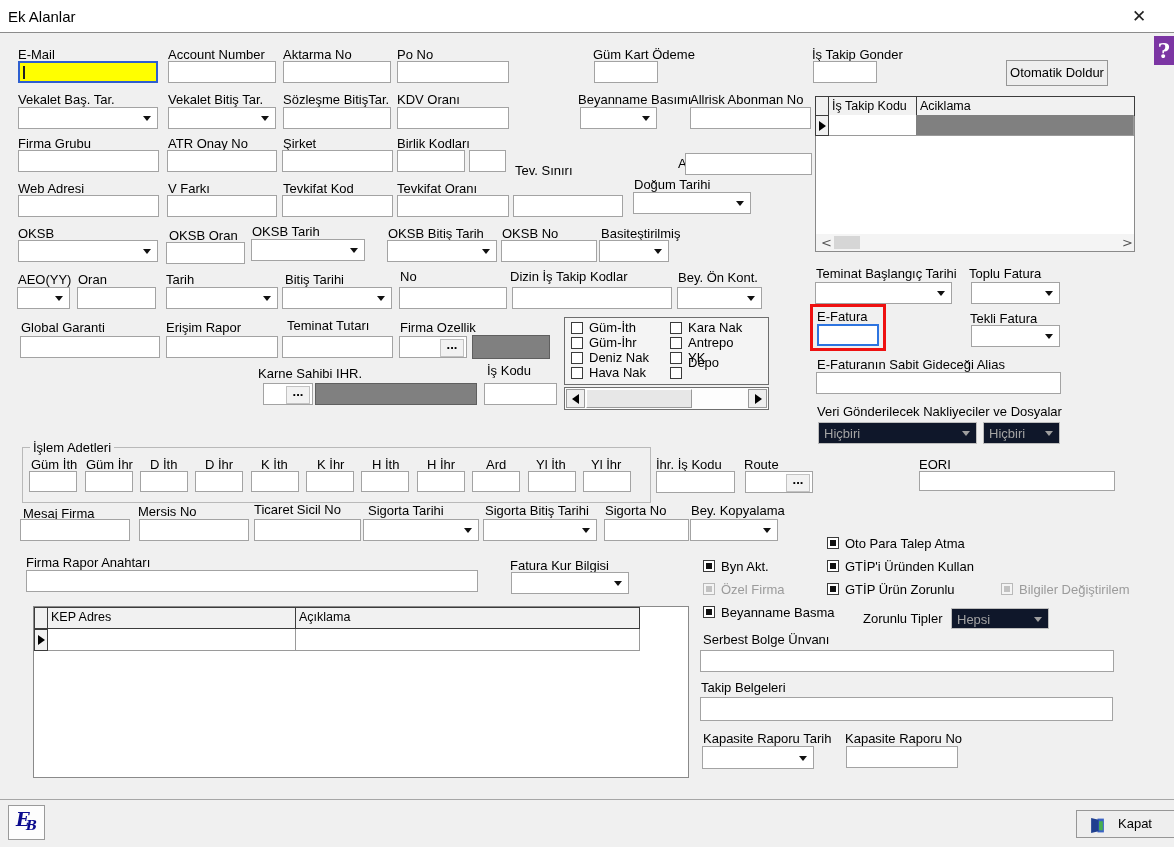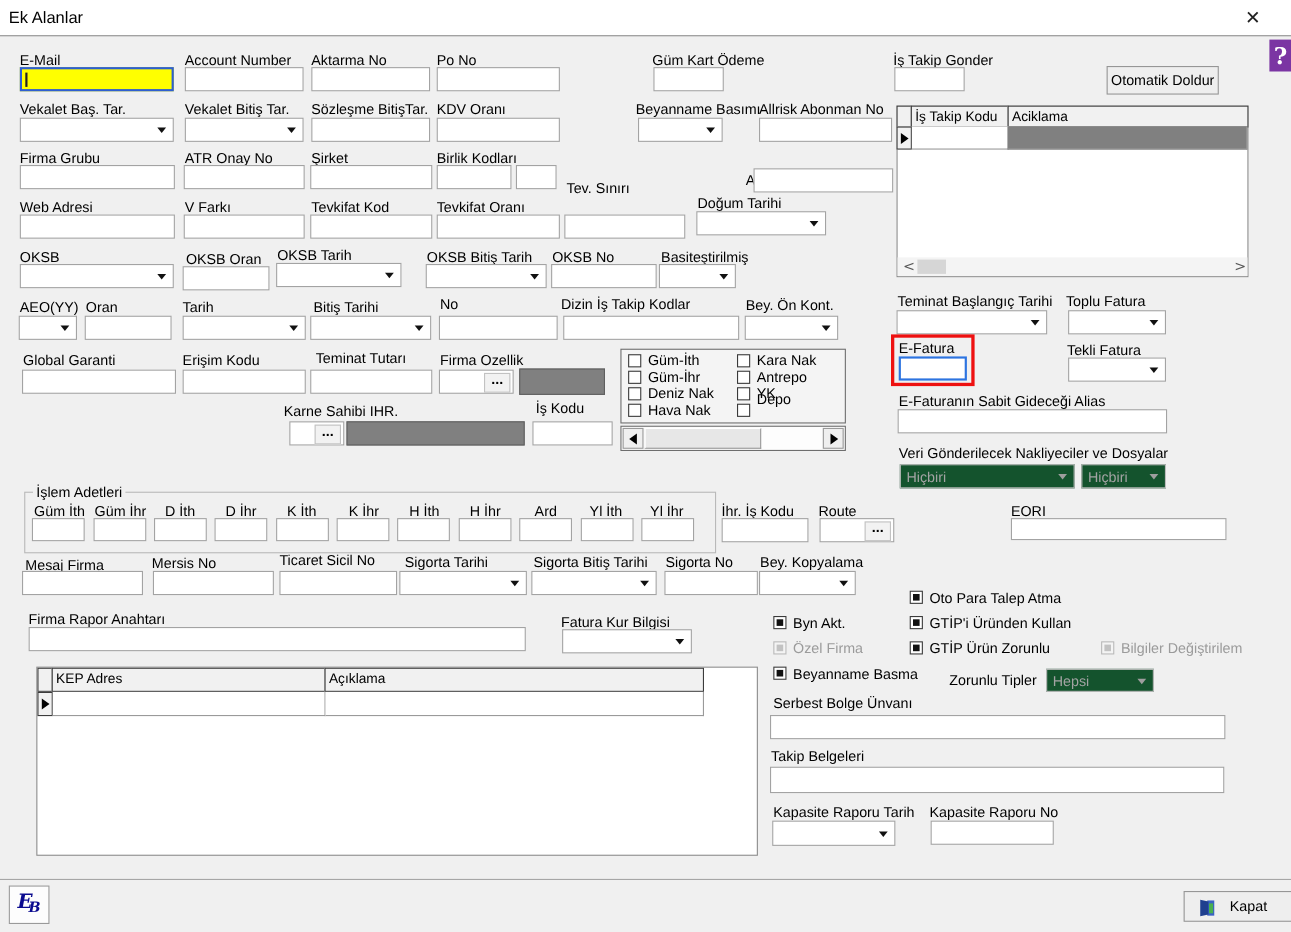--- a/index.html
+++ b/index.html
@@ -23,21 +23,21 @@
   
   .inp{position:absolute;box-sizing:border-box;height:22px;background:#fff;border:1px solid #a3a3a3;}
   .inp.yellow{background:#ffff00;border:2px solid #2e5fd0;}
   .inp.bluefocus{border:2px solid #2d74e0;}
   .caret{position:absolute;left:3px;top:3px;width:2px;height:13px;background:#222;}
   
   .combo{position:absolute;box-sizing:border-box;height:22px;background:#fff;border:1px solid #a3a3a3;}
   .combo .arr{position:absolute;right:6px;top:8px;width:0;height:0;
       border-left:4px solid transparent;border-right:4px solid transparent;border-top:5px solid #111;}
   .combo .val{position:absolute;left:5px;top:3px;white-space:nowrap;}
-  .combo.dis{background:#14532d;border:1px solid #bdbdbd;}
+  .combo.dis{background:#0f172a;border:1px solid #bdbdbd;}
   .combo.dis .arr{border-top-color:#9e9e9e;}
   .combo.dis .val{color:#a3a3a3;}
   
   .dots{position:absolute;right:2px;top:2px;width:22px;height:16px;background:#f2f2f2;border:1px solid #c2c2c2;
         text-align:center;line-height:10px;font-weight:bold;font-size:13px;}
   .grayblock{position:absolute;background:#808080;border:1px solid #5f5f5f;box-sizing:border-box;}
   
   .chk{position:absolute;width:12px;height:12px;background:#fff;border:1px solid #3a3a3a;box-sizing:border-box;}
   .chk.checked::after{content:"";position:absolute;left:2px;top:2px;right:2px;bottom:2px;background:#111;}
   .chk.dis{border-color:#b9b9b9;background:#f4f4f4;}
@@ -199,21 +199,21 @@
 <div class="inp" style="left:399px;top:287px;width:108px"></div>
 <div class="lbl" style="left:510px;top:269px">Dizin İş Takip Kodlar</div>
 <div class="inp" style="left:512px;top:287px;width:160px"></div>
 <div class="lbl" style="left:678px;top:270px">Bey. Ön Kont.</div>
 <div class="combo" style="left:677px;top:287px;width:85px">
     <i class="arr"></i>
   </div>
 
 <div class="lbl" style="left:21px;top:320px">Global Garanti</div>
 <div class="inp" style="left:20px;top:336px;width:140px"></div>
-<div class="lbl" style="left:166px;top:320px">Erişim Kodu</div>
+<div class="lbl" style="left:166px;top:320px">Erişim Rapor</div>
 <div class="inp" style="left:166px;top:336px;width:112px"></div>
 <div class="lbl" style="left:287px;top:318px">Teminat Tutarı</div>
 <div class="inp" style="left:282px;top:336px;width:111px"></div>
 <div class="lbl" style="left:400px;top:320px">Firma Ozellik</div>
 <div class="inp" style="left:399px;top:336px;width:68px">
     <b class="dots">...</b>
   </div>
 <div class="grayblock" style="left:472px;top:335px;width:78px;height:24px"></div>
 
 <div class="lbl" style="left:258px;top:366px">Karne Sahibi IHR.</div>

